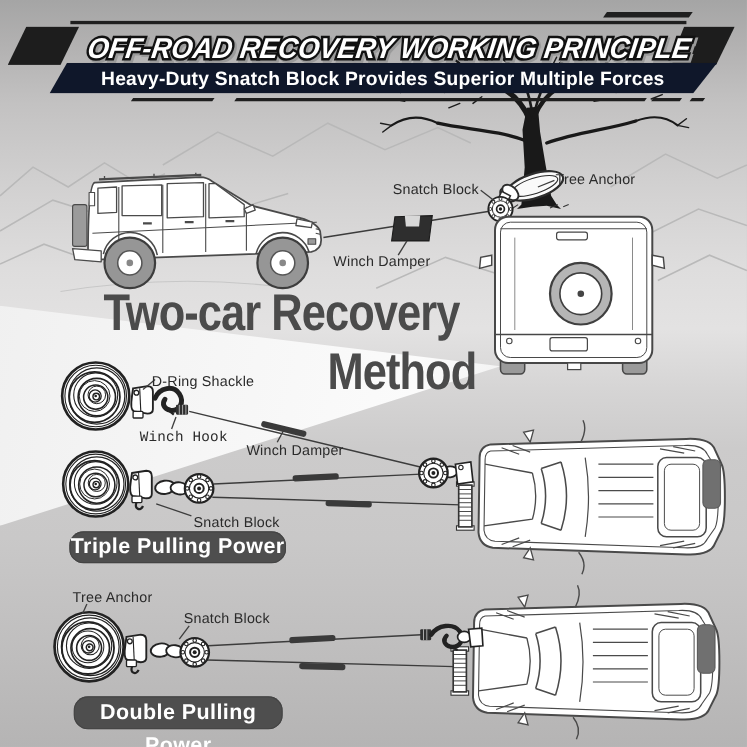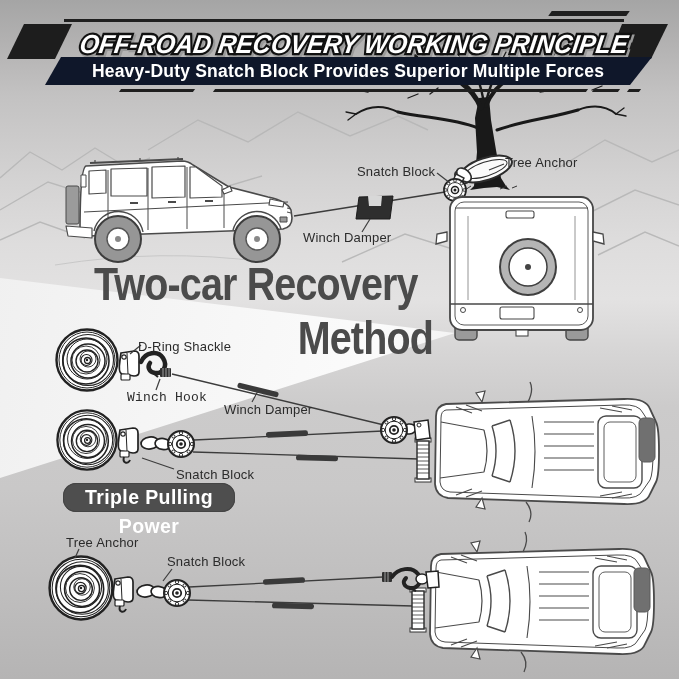--- a/index.html
+++ b/index.html
@@ -24,21 +24,21 @@
   .big1{position:absolute;left:94px;top:256px;font-size:47px;font-weight:bold;color:#4b4b4b;
       letter-spacing:-1px;transform:scaleX(.84);transform-origin:0 0;white-space:nowrap;}
   .big2{position:absolute;left:0;top:310px;width:433px;text-align:right;font-size:47px;
       font-weight:bold;color:#4b4b4b;letter-spacing:-1px;transform:scaleX(.84);
       transform-origin:100% 0;white-space:nowrap;}
   
   .lbl{position:absolute;font-size:13px;color:#2b2b2b;white-space:nowrap;letter-spacing:.2px;}
   
   .badge{position:absolute;background:#4e4e4e;border-radius:13px;color:#fff;font-weight:bold;
       text-align:center;letter-spacing:.4px;box-shadow:0 0 0 1px #444 inset;}
-  .badge.b1{left:63px;top:483px;width:172px;height:29px;font-size:19.5px;line-height:29px;}
+  .badge.b1{left:63px;top:483px;width:197px;height:29px;font-size:19.5px;line-height:29px;}
   .badge.b2{left:67px;top:633px;width:190px;height:30px;font-size:19.5px;line-height:30px;}
 </style>
 </head>
 <body>
 
 <div class="stage">
   <div class="bg"></div>
   <div class="wedge"></div>
 
   <svg class="art" width="679" height="679" viewBox="0 0 679 679">
@@ -338,13 +338,14 @@
   <div class="lbl" style="left:303px;top:230px;">Winch Damper</div>
 
   <div class="lbl" style="left:138px;top:314px;margin-top:25px;">D-Ring Shackle</div>
   <div class="lbl" style="left:127px;top:390px;font-family:Liberation Mono, monospace;">Winch Hook</div>
   <div class="lbl" style="left:224px;top:402px;">Winch Damper</div>
   <div class="lbl" style="left:176px;top:467px;">Snatch Block</div>
   <div class="badge b1">Triple Pulling Power</div>
 
   <div class="lbl" style="left:66px;top:535px;">Tree Anchor</div>
   <div class="lbl" style="left:167px;top:554px;">Snatch Block</div>
+  <div class="badge b2">Double Pulling Power</div>
 </div>
 
 </body></html>

